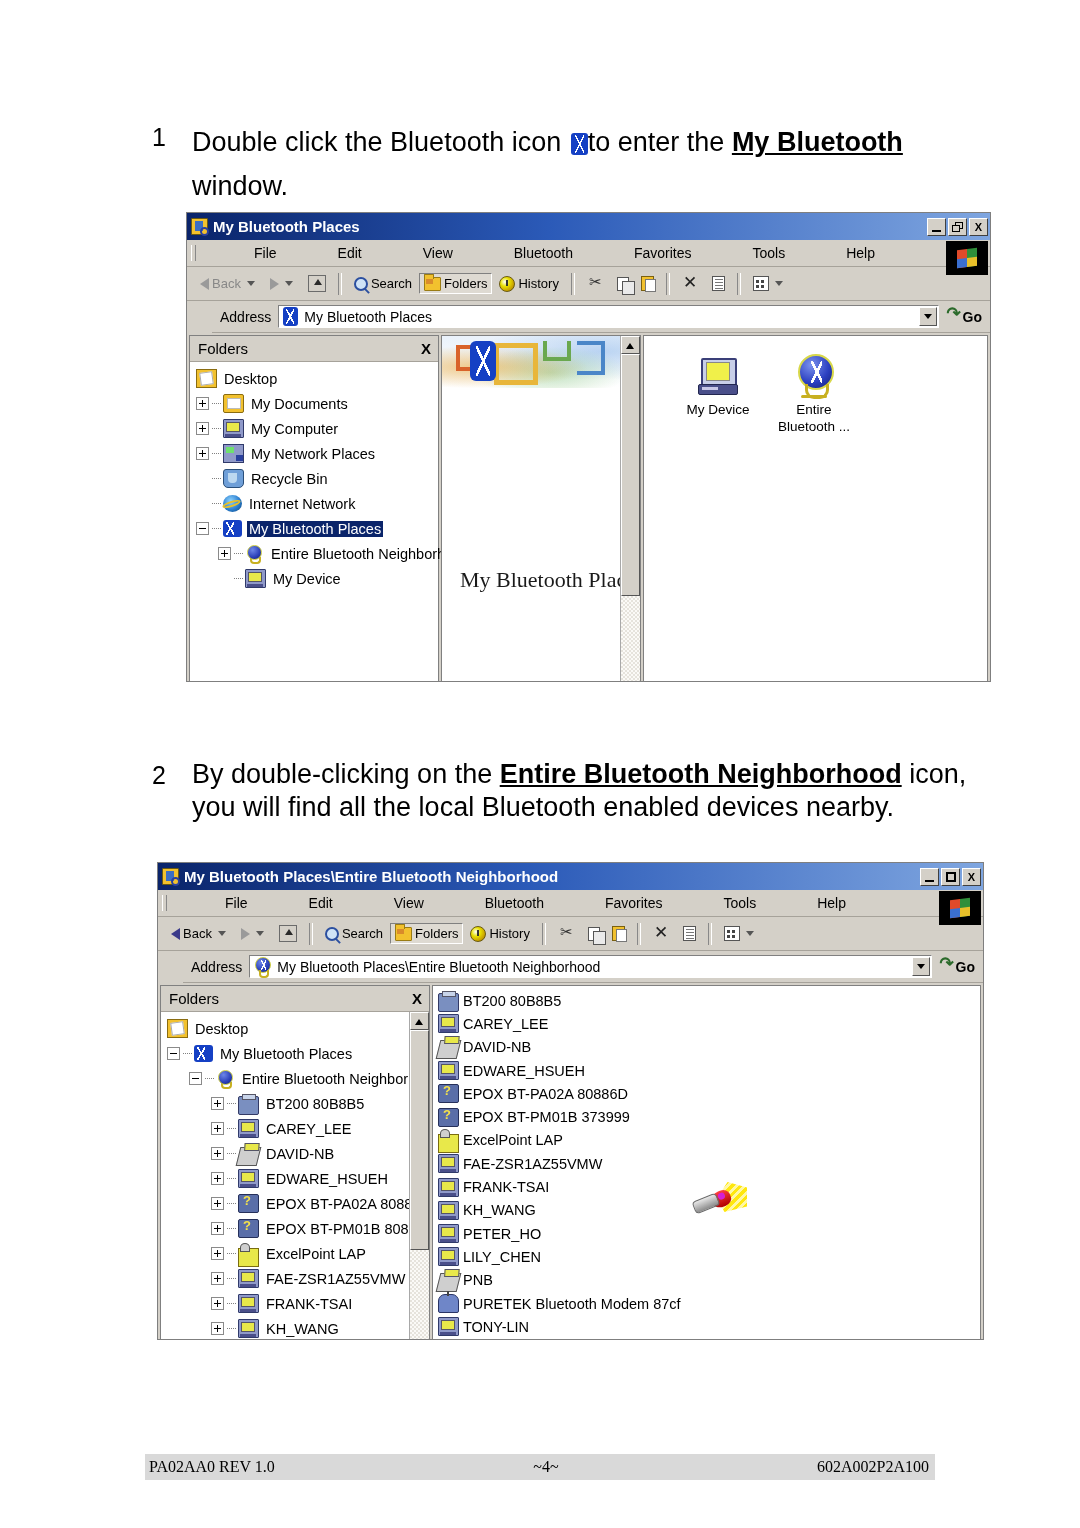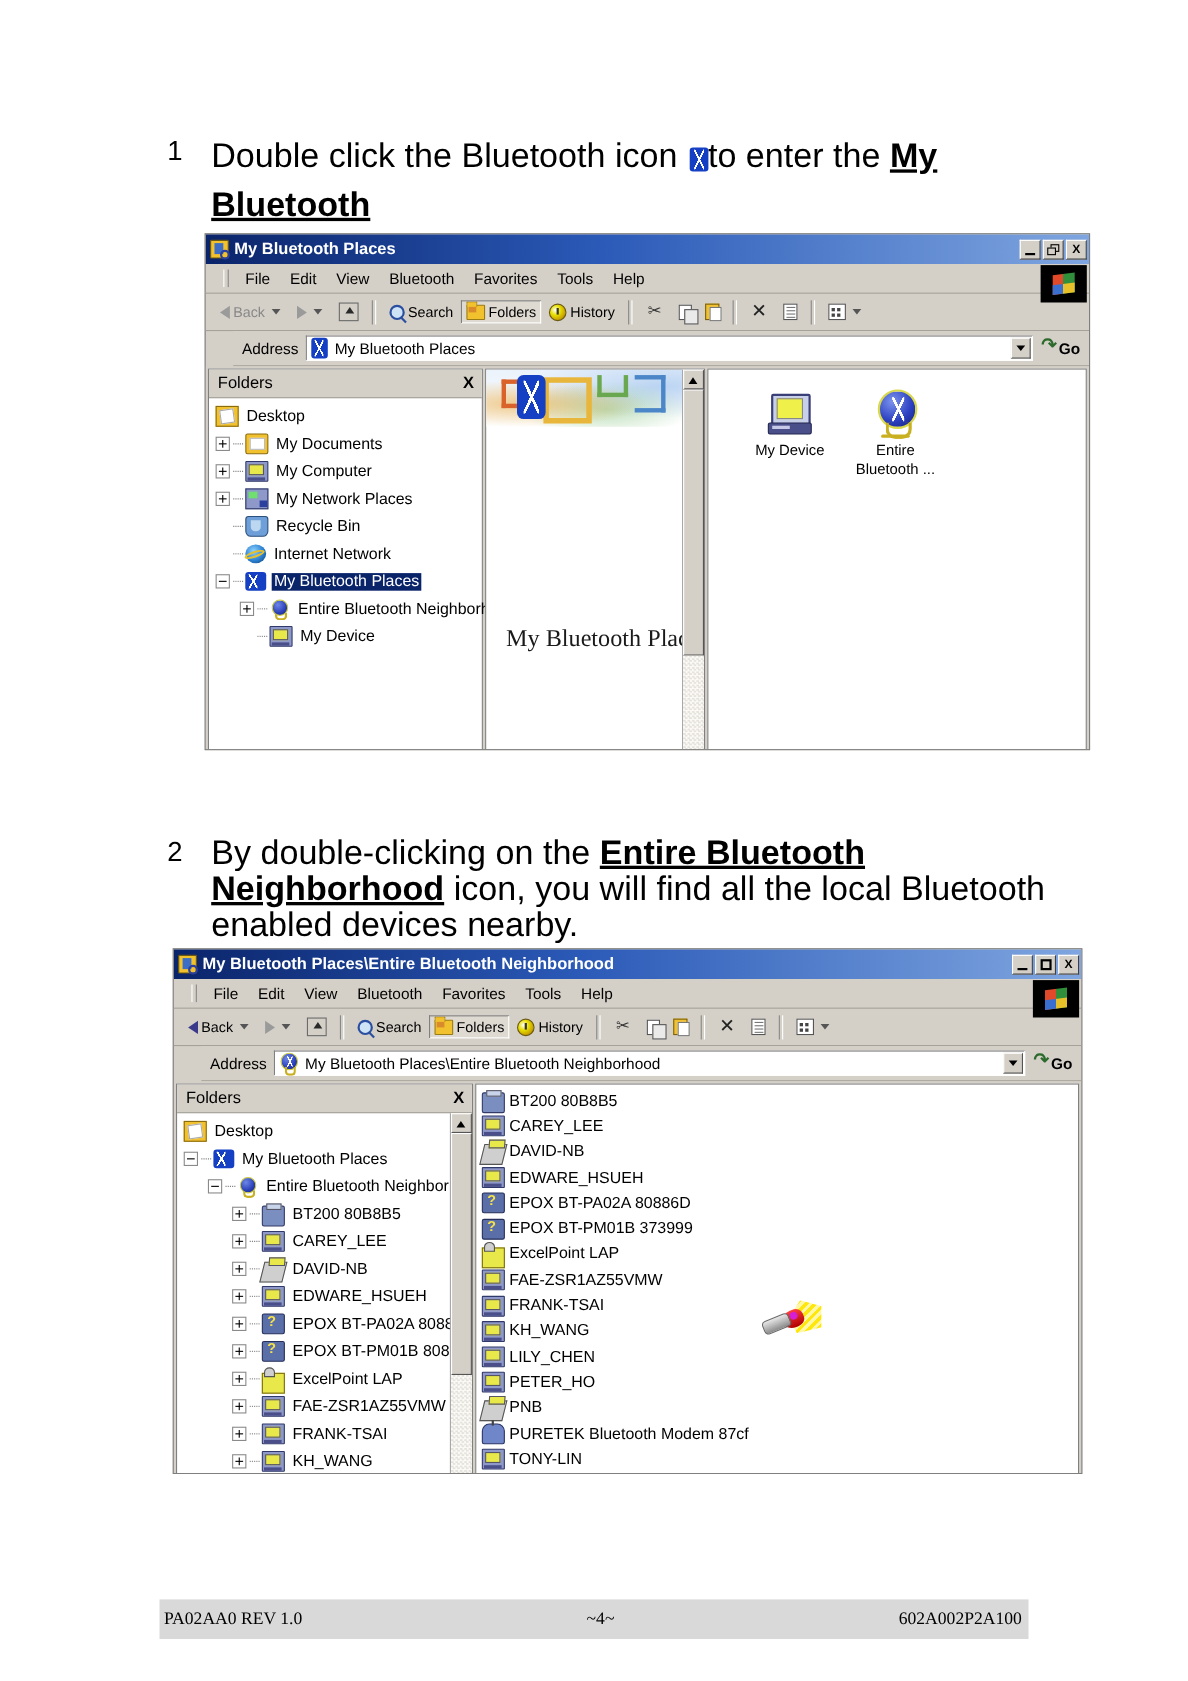--- a/index.html
+++ b/index.html
@@ -22,21 +22,21 @@
   }
   .step-num {
     width: 40px;
     flex: 0 0 40px;
     font-size: 25px;
     line-height: 33px;
     text-align: left;
     padding-top: 1px;
   }
   .step-text {
-    font-size: 31px;
+    font-size: 27px;
     line-height: 33px;
     width: 790px;
   }
   .step1 { left: 152px; top: 120px; }
   .step2 { left: 152px; top: 758px; }
   .step1 .step-text { line-height: 44px; }
   .bold-ul { font-weight: bold; text-decoration: underline; }
 
   .inline-bt-icon {
     display: inline-block;
@@ -141,21 +141,22 @@
   }
   .tb-close { font-weight: bold; }
 
   .menubar {
     height: 26px;
     display: flex;
     align-items: center;
     background: #d4d0c8;
     border-bottom: 1px solid #a6a29a;
     position: relative;
-    padding-left: 16px;
+    padding-left: 4px;
+    gap: 43px;
   }
   .menubar .grip {
     width: 3px; height: 16px;
     border-left: 1px solid #fff;
     border-right: 1px solid #888;
     margin-right: 6px;
   }
   .menu-item {
     font-size: 14px;
     padding: 2px 9px;
@@ -604,21 +605,21 @@
   }
   .searching-cursor .body{
     position:absolute;left:2px;top:15px;width:24px;height:11px;border-radius:4px;
     background: linear-gradient(to bottom,#e8e8e8,#8a8a8a);
     transform: rotate(-22deg);
     border:1px solid #6a6a6a;
   }
 
   
   .footer{
-    position:absolute;left:145px;top:1454px;width:790px;height:36px;
+    position:absolute;left:145px;top:1454px;width:790px;height:26px;
     background:#d9d9d9;
     display:flex;align-items:center;
     font-family:"Liberation Serif", serif;
     font-size:16px;
   }
   .footer .f-left{ flex:0 0 auto; padding-left:4px; }
   .footer .f-center{ flex:1 1 auto; text-align:center; }
   .footer .f-right{ flex:0 0 auto; padding-right:6px; }
 </style>
 </head>
@@ -1077,25 +1078,25 @@
       <div class="lvitem">
           <span class="l-icon ic-monitor"></span>
           <span>FRANK-TSAI</span>
         </div>
       <div class="lvitem">
           <span class="l-icon ic-monitor"></span>
           <span>KH_WANG</span>
         </div>
       <div class="lvitem">
           <span class="l-icon ic-monitor"></span>
+          <span>PETER_HO</span>
+        </div>
+      <div class="lvitem">
+          <span class="l-icon ic-monitor"></span>
           <span>LILY_CHEN</span>
-        </div>
-      <div class="lvitem">
-          <span class="l-icon ic-monitor"></span>
-          <span>PETER_HO</span>
         </div>
       <div class="lvitem">
           <span class="l-icon ic-laptop"></span>
           <span>PNB</span>
         </div>
       <div class="lvitem">
           <span class="l-icon ic-modem"></span>
           <span>PURETEK Bluetooth Modem 87cf</span>
         </div>
       <div class="lvitem">

